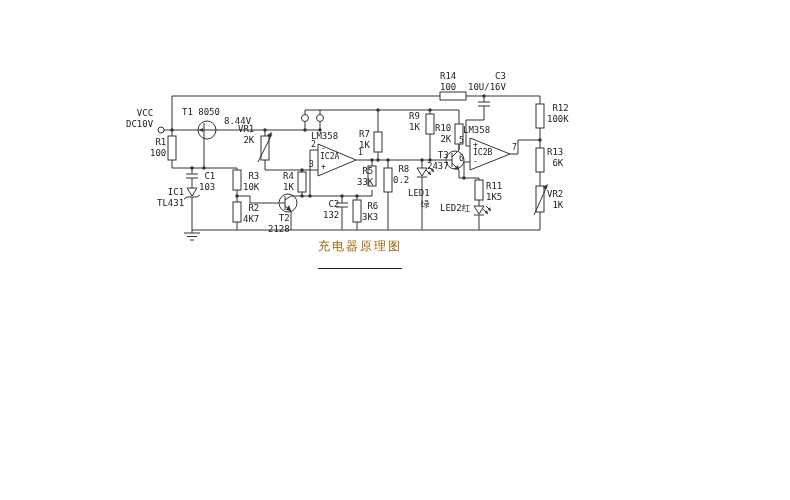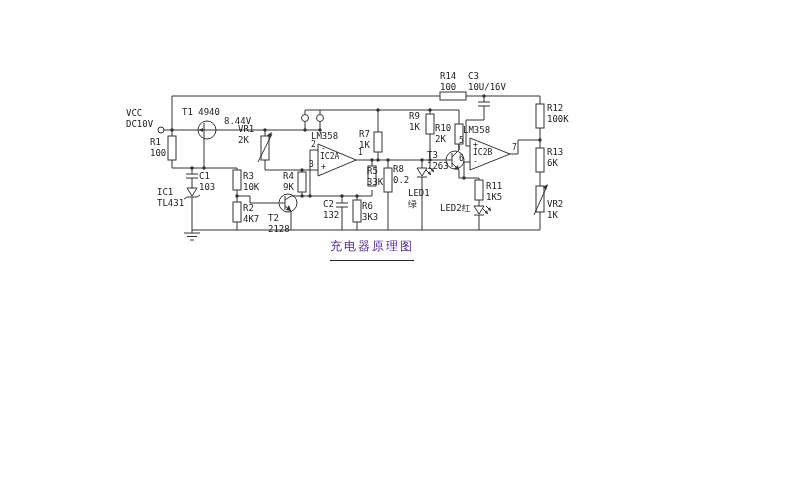--- a/index.html
+++ b/index.html
@@ -8,35 +8,35 @@
     position:relative; width:790px; height:500px;
     background:#ffffff; overflow:hidden;
     font-family:"DejaVu Sans Mono", monospace;
   }
   .canvas svg { position:absolute; left:0; top:0; }
   .lbl {
     position:absolute;
     font:9px/1.25 "DejaVu Sans Mono", monospace;
     color:#1b1b1b;
     white-space:pre-line;
+    text-align:right;
   }
   .pin {
     position:absolute;
     font:8px/1 "DejaVu Sans Mono", monospace;
     color:#1b1b1b;
     white-space:pre;
   }
   .title {
     position:absolute;
     font:12px/1.2 "DejaVu Sans", sans-serif;
-    color:#4c1d95;
+    color:#a16207;
     letter-spacing:2px;
     border-bottom:1px solid #222;
-    padding-bottom:7px;
-    margin-left:12px;
+    padding-bottom:15px;
   }
 </style>
 </head>
 <body>
 
 <div class="canvas">
 
   <svg width="790" height="500" viewBox="0 0 790 500">
     <g stroke="#333" stroke-width="1" fill="none">
 
@@ -150,82 +150,82 @@
         <circle cx="378" cy="110" r="1.7"></circle>
       <circle cx="430" cy="110" r="1.7"></circle>
         <circle cx="464" cy="178" r="1.7"></circle>
       <circle cx="484" cy="96" r="1.7"></circle>
         <circle cx="540" cy="140" r="1.7"></circle>
     </g>
   </svg>
 
   <div class="lbl" style="left:126px;top:108px">VCC
 DC10V</div>
-  <div class="lbl" style="left:182px;top:107px">T1 4940</div>
+  <div class="lbl" style="left:182px;top:107px">T1 8050</div>
   <div class="lbl" style="left:224px;top:116px">8.44V</div>
   <div class="lbl" style="left:150px;top:137px">R1
 100</div>
   <div class="lbl" style="left:199px;top:171px">C1
 103</div>
   <div class="lbl" style="left:157px;top:187px">IC1
 TL431</div>
   <div class="lbl" style="left:243px;top:171px">R3
 10K</div>
   <div class="lbl" style="left:243px;top:203px">R2
 4K7</div>
   <div class="lbl" style="left:238px;top:124px">VR1
 2K</div>
   <div class="lbl" style="left:283px;top:171px">R4
-9K</div>
+1K</div>
   <div class="lbl" style="left:268px;top:213px">T2
 2128</div>
 
   <div class="lbl" style="left:311px;top:131px">LM358</div>
   <div class="pin" style="left:311px;top:141px">2</div>
   <div class="pin" style="left:321px;top:145px">-</div>
   <div class="pin" style="left:320px;top:153px">IC2A</div>
   <div class="pin" style="left:309px;top:161px">3</div>
   <div class="pin" style="left:321px;top:163px">+</div>
   <div class="pin" style="left:358px;top:149px">1</div>
 
   <div class="lbl" style="left:323px;top:199px">C2
 132</div>
   <div class="lbl" style="left:362px;top:201px">R6
 3K3</div>
-  <div class="lbl" style="left:367px;top:166px">R5
+  <div class="lbl" style="left:357px;top:166px">R5
 33K</div>
   <div class="lbl" style="left:359px;top:129px">R7
 1K</div>
   <div class="lbl" style="left:393px;top:164px">R8
 0.2</div>
   <div class="lbl" style="left:408px;top:188px">LED1
 绿</div>
   <div class="lbl" style="left:409px;top:111px">R9
 1K</div>
   <div class="lbl" style="left:435px;top:123px">R10
 2K</div>
   <div class="lbl" style="left:427px;top:150px">T3
-1263</div>
+2437</div>
   <div class="lbl" style="left:486px;top:181px">R11
 1K5</div>
   <div class="lbl" style="left:440px;top:203px">LED2红</div>
   <div class="lbl" style="left:440px;top:71px">R14
 100</div>
   <div class="lbl" style="left:468px;top:71px">C3
 10U/16V</div>
 
   <div class="lbl" style="left:463px;top:125px">LM358</div>
   <div class="pin" style="left:459px;top:137px">5</div>
   <div class="pin" style="left:473px;top:141px">+</div>
   <div class="pin" style="left:473px;top:149px">IC2B</div>
   <div class="pin" style="left:459px;top:155px">6</div>
   <div class="pin" style="left:473px;top:158px">-</div>
   <div class="pin" style="left:512px;top:144px">7</div>
 
   <div class="lbl" style="left:547px;top:103px">R12
 100K</div>
   <div class="lbl" style="left:547px;top:147px">R13
 6K</div>
-  <div class="lbl" style="left:547px;top:199px">VR2
+  <div class="lbl" style="left:547px;top:189px">VR2
 1K</div>
 
   <div class="title" style="left:318px;top:239px">充电器原理图</div>
 </div>
 
 </body></html>

